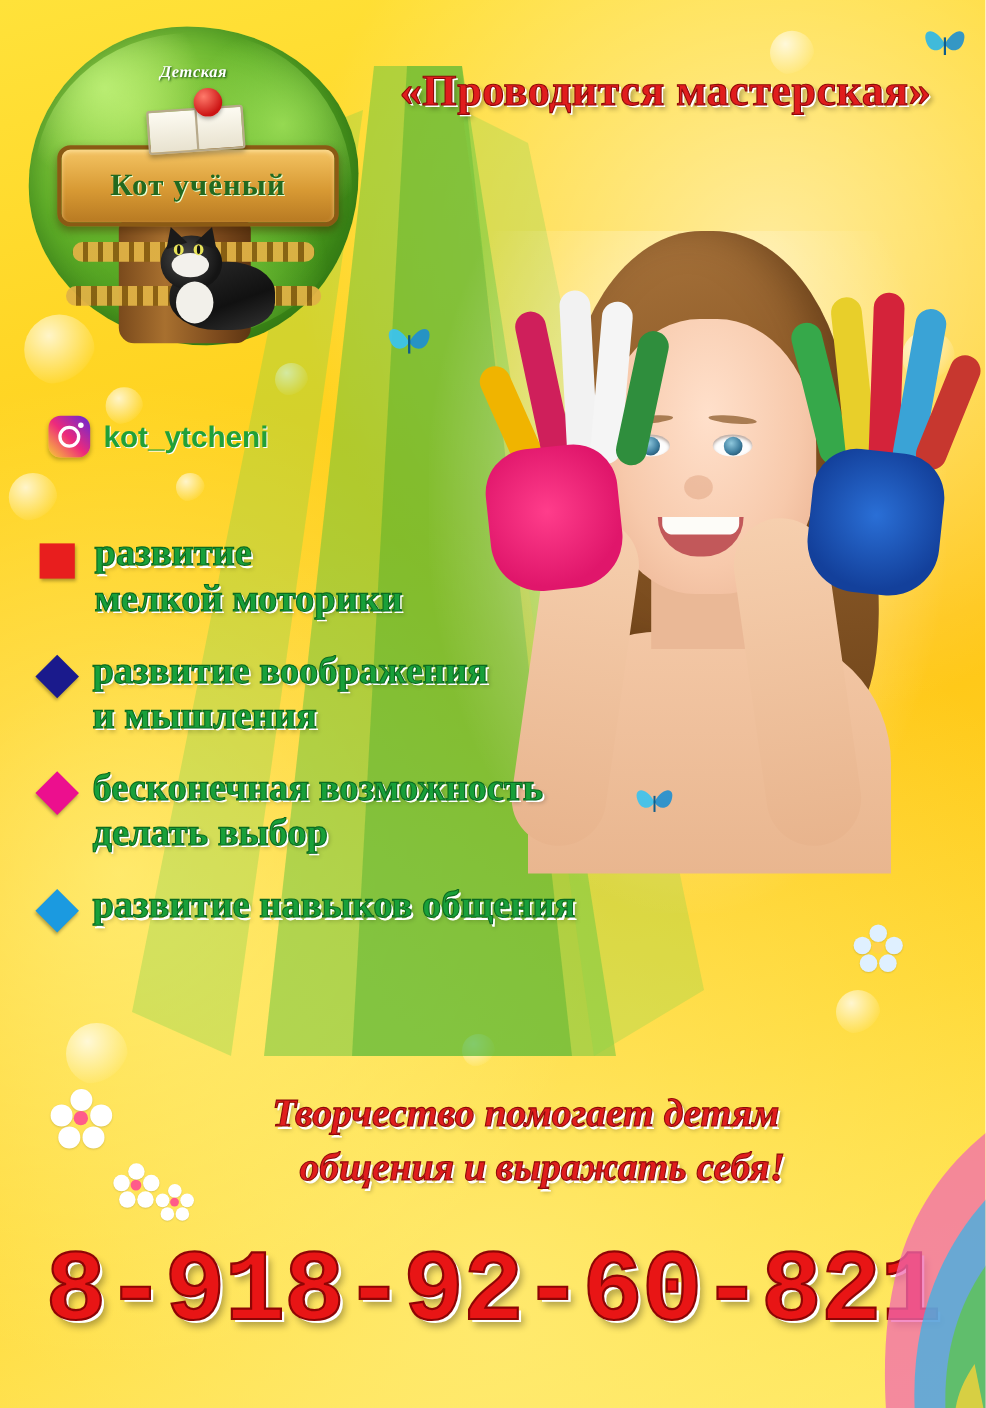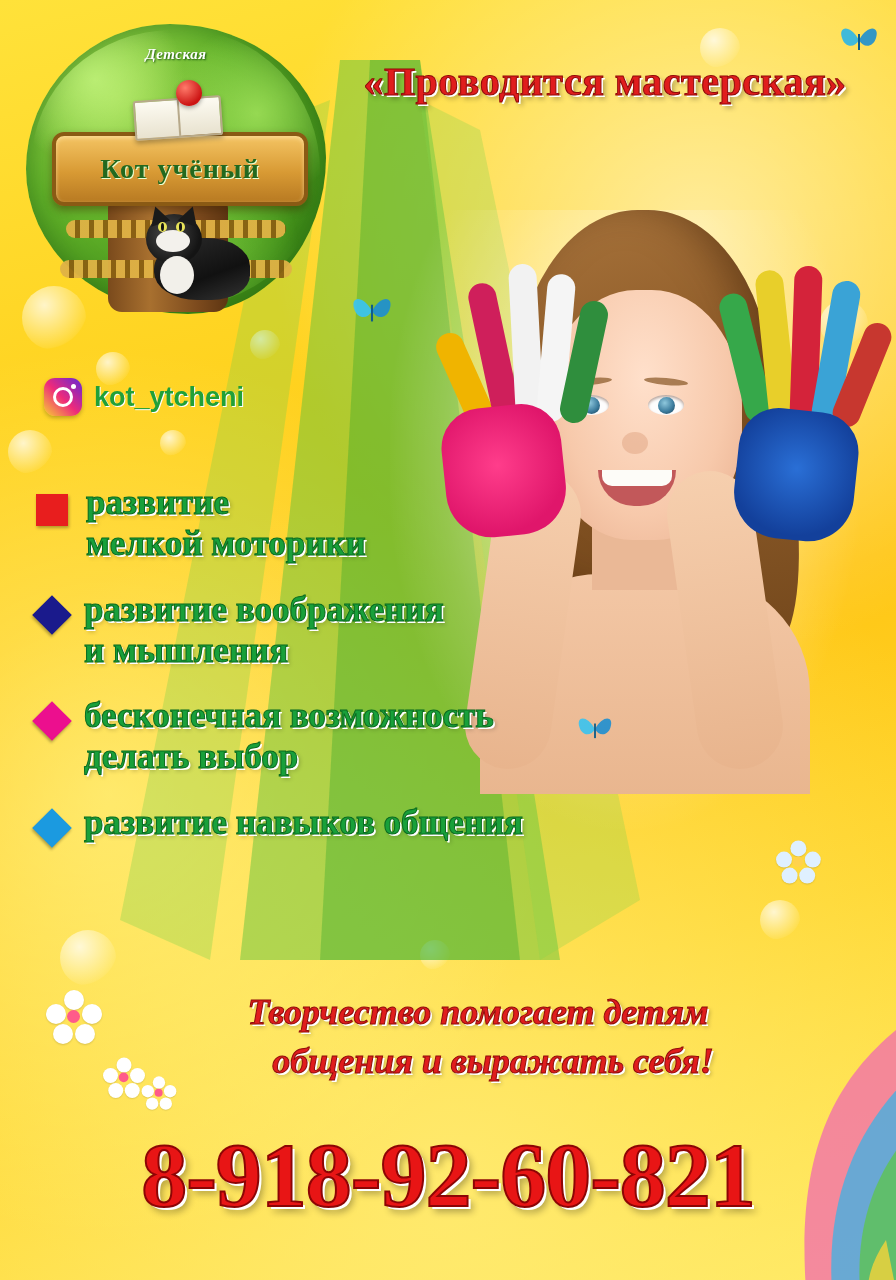--- a/index.html
+++ b/index.html
@@ -65,21 +65,21 @@
     border-radius: 50% 48% 52% 50% / 48% 52% 48% 52%;
     background:
       radial-gradient(circle at 22% 18%, rgba(190,240,120,0.9) 0%, rgba(190,240,120,0) 28%),
       radial-gradient(circle at 78% 30%, rgba(160,225,90,0.85) 0%, rgba(160,225,90,0) 30%),
       radial-gradient(circle at 60% 78%, rgba(120,200,60,0.8) 0%, rgba(120,200,60,0) 34%);
   }
   .logo-top-text {
     position: absolute;
     left: 0;
     right: 0;
-    top: 20px;
+    top: 32px;
     text-align: center;
     color: #fff;
     font-style: italic;
     font-weight: bold;
     font-size: 15px;
     letter-spacing: 0.5px;
     text-shadow: 1px 1px 2px rgba(0,60,0,0.8);
     line-height: 1.35;
   }
   .logo-top-text .l2 { font-size: 17px; letter-spacing: 1px; }
@@ -491,21 +491,21 @@
   }
   .slogan .l2 { margin-left: 30px; }
 
   
   .phone {
     position: absolute;
     left: 0;
     right: 0;
     top: 1122px;
     text-align: center;
-    font-family: Liberation Serif, serif;
+    font-family: Liberation Mono, monospace;
     font-weight: bold;
     font-size: 92px;
     letter-spacing: -1px;
     color: #e81515;
     -webkit-text-stroke: 2px #8d0505;
     text-shadow: 3px 3px 0 #ffffff, 5px 6px 7px rgba(0,0,0,0.3);
   }
 
   
   .flower { position: absolute; }

